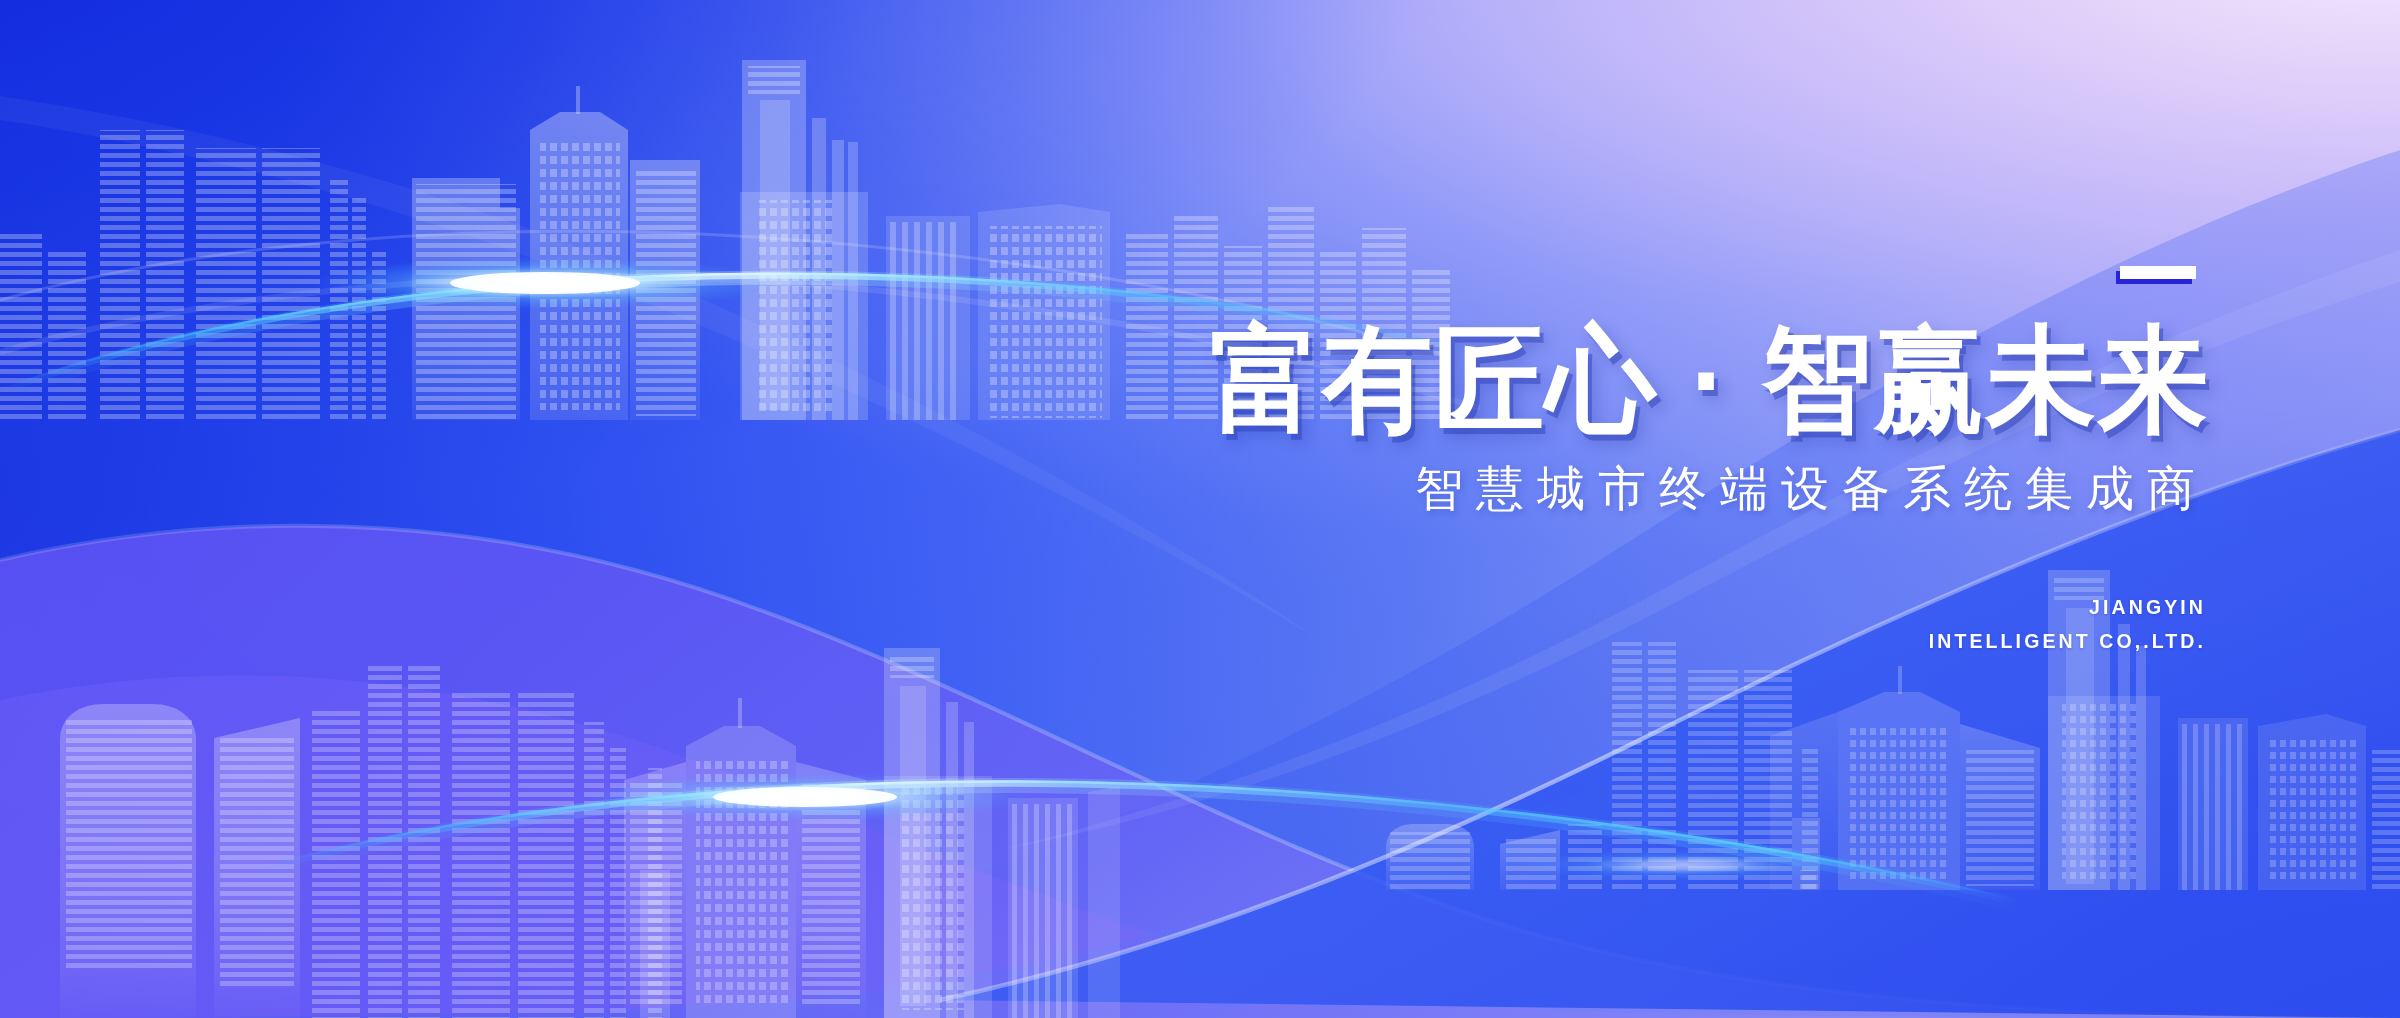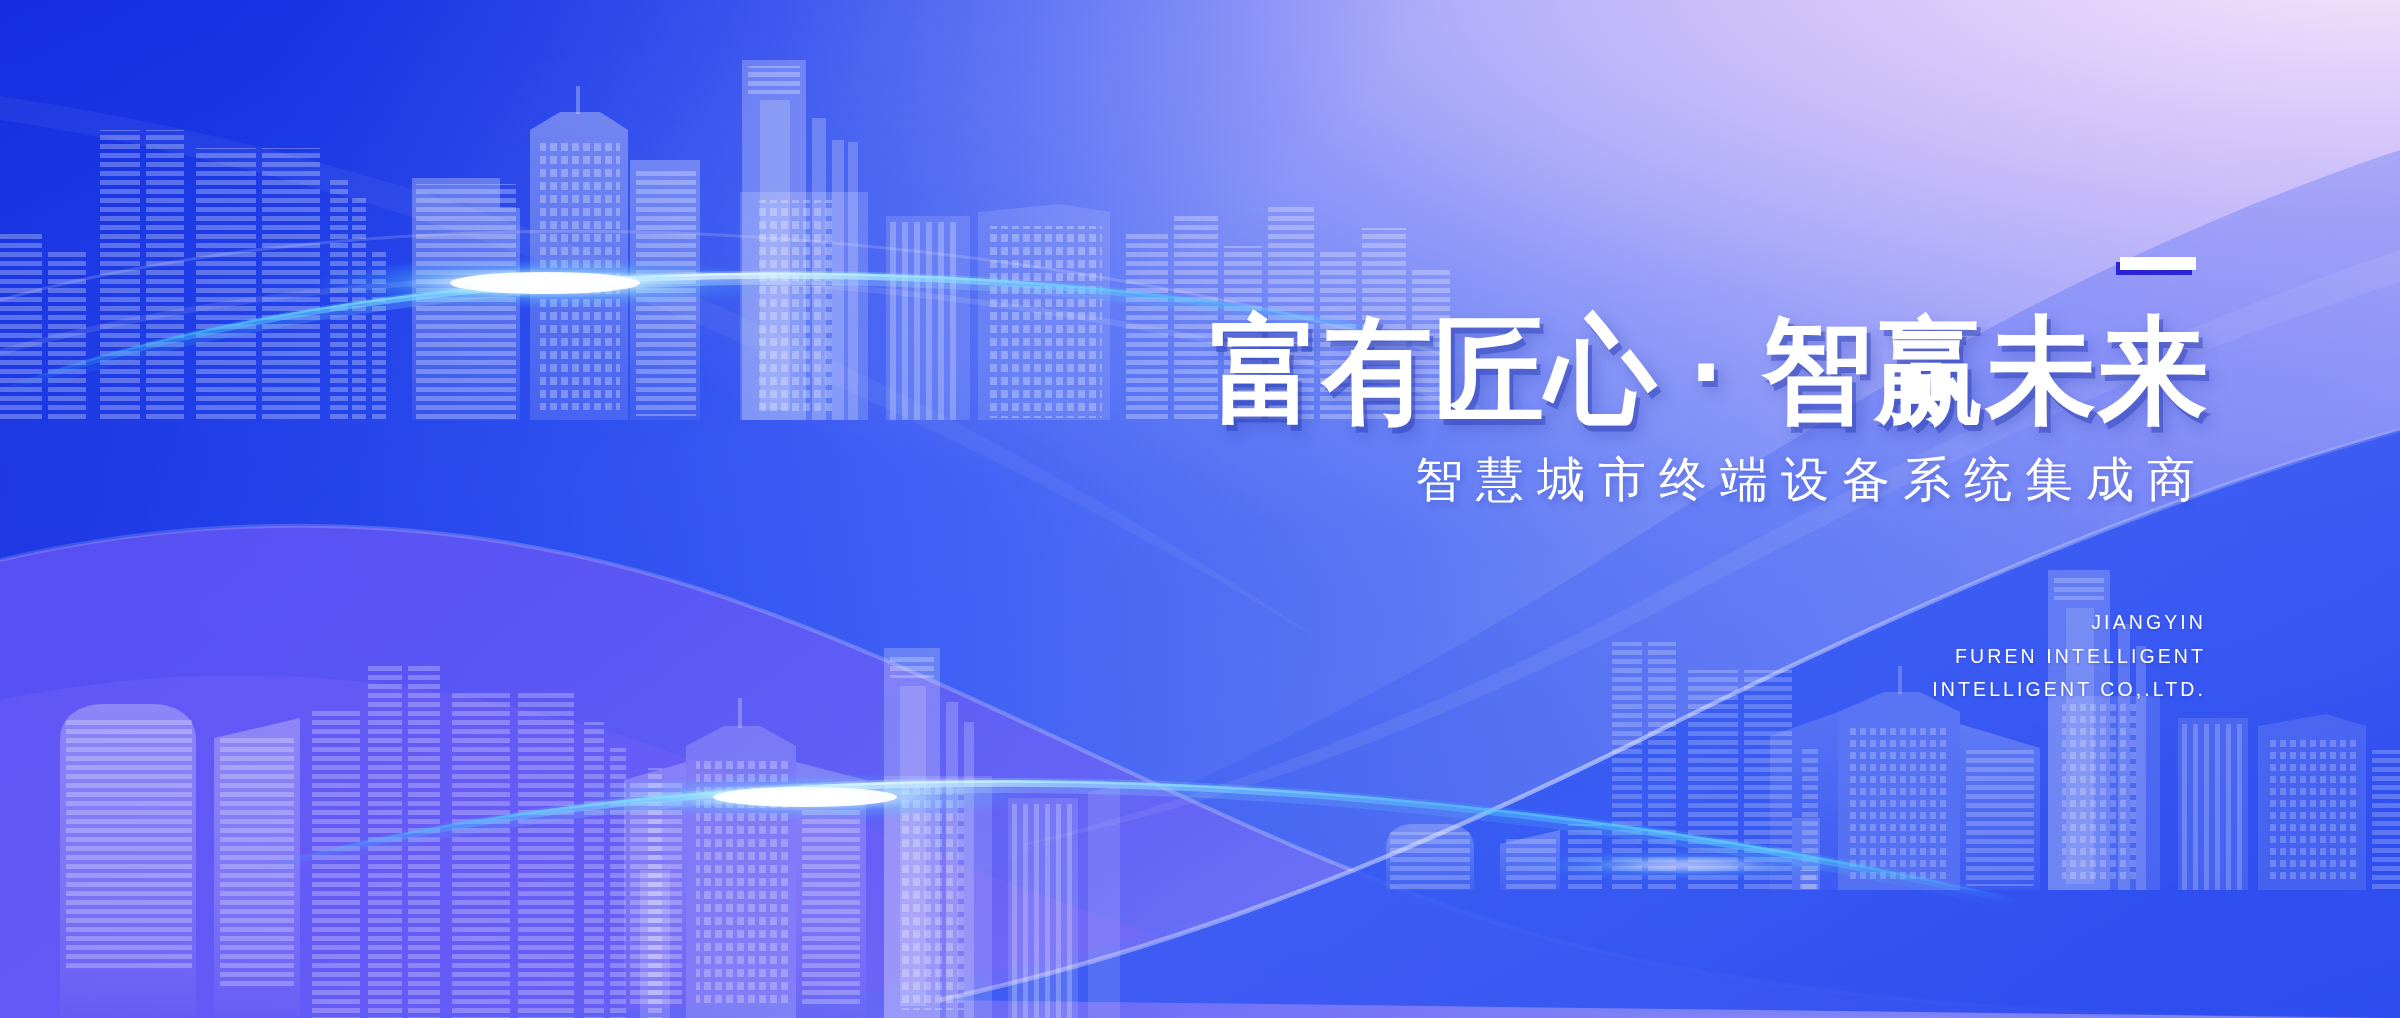--- a/index.html
+++ b/index.html
@@ -41,21 +41,21 @@
   
   .city { position:absolute; }
 
   
   .glowarc { position:absolute; pointer-events:none; }
 
   
   #text-block {
     position:absolute;
     right:190px;
-    top:257px;
+    top:266px;
     width:1180px;
     text-align:right;
     z-index:40;
   }
 
   #dash-mark {
     display:inline-block;
     width:76px; height:13px;
     background:#ffffff;
     position:relative;
@@ -87,26 +87,26 @@
     color:#ffffff;
     letter-spacing:13px;
     white-space:nowrap;
     padding-right:2px;
     text-shadow:2px 3px 6px rgba(40,55,170,0.35);
     font-family:"Liberation Sans","DejaVu Sans",sans-serif;
     margin-top:24px;
   }
 
   #en-block {
-    margin-top:96px;
+    margin-top:72px;
     color:#ffffff;
     font-size:19.5px;
     line-height:1.72;
     letter-spacing:3.1px;
-    font-weight:400;
+    font-weight:700;
     white-space:nowrap;
     padding-right:4px;
     text-shadow:0 1px 3px rgba(30,50,160,0.35);
     font-family:"Liberation Sans","DejaVu Sans",sans-serif;
   }
   #en-block div { display:block; }
 
   
   #veil {
     background:radial-gradient(150% 120% at 50% 50%, rgba(255,255,255,0.025) 0%, rgba(255,255,255,0) 70%);
@@ -443,19 +443,18 @@
   <div id="text-block">
 
     <div id="dash-mark"></div>
 
     <div id="title-cn">富有匠心 · 智赢未来</div>
 
     <div id="subtitle-cn">智慧城市终端设备系统集成商</div>
 
     <div id="en-block">
       <div>JIANGYIN</div>
-      <div>FUREN INTELLIGENT</div>
       <div>INTELLIGENT CO,.LTD.</div>
     </div>
 
   </div>
 
 </div>
 
 </body></html>

